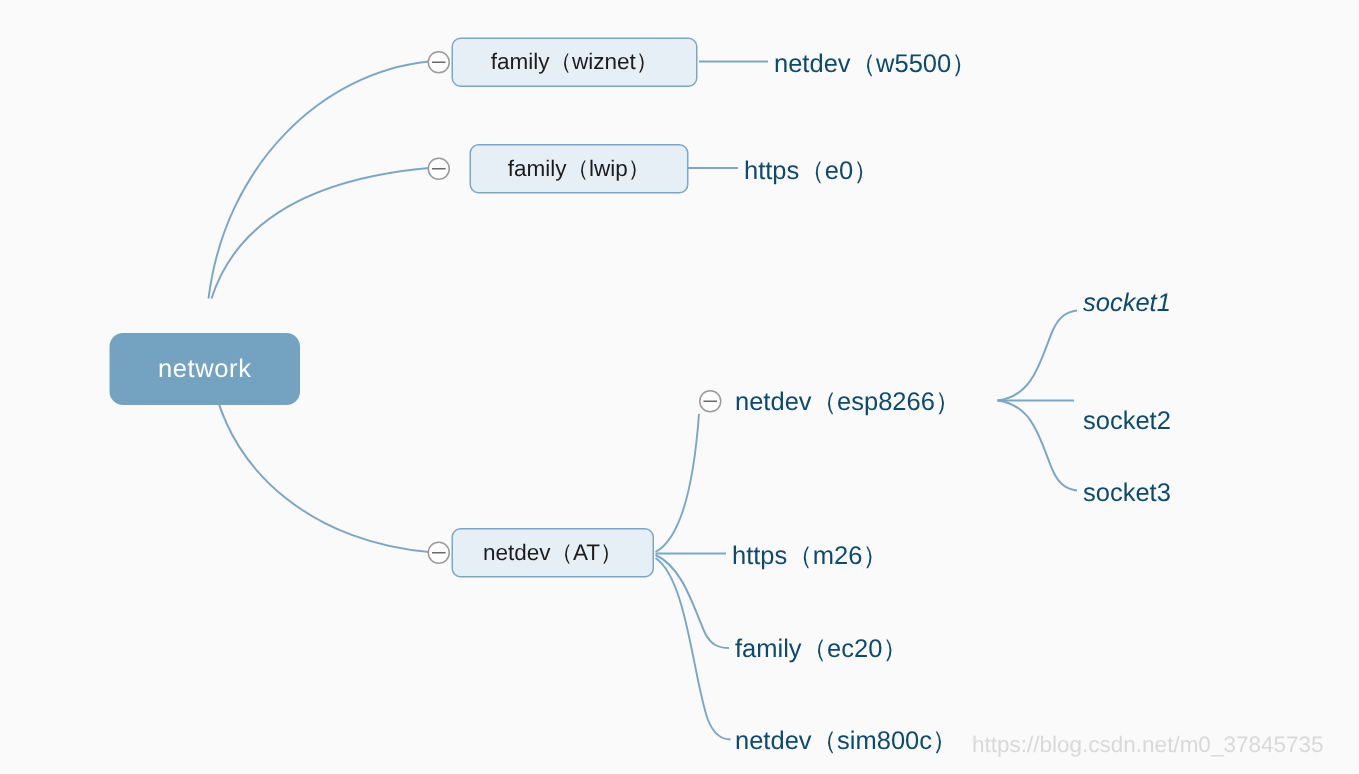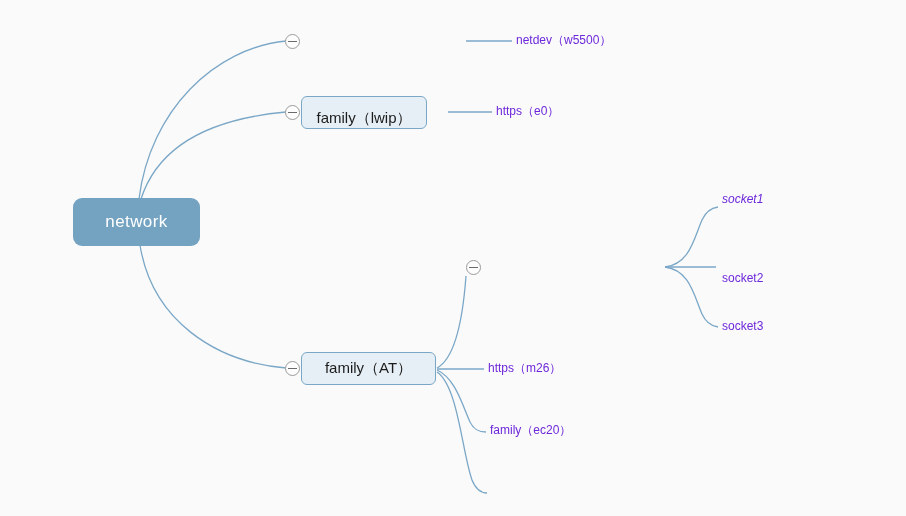--- a/index.html
+++ b/index.html
@@ -34,20 +34,21 @@
     display: flex;
     align-items: center;
     justify-content: center;
     background: #74a3c1;
     border-radius: 9px;
     color: #ffffff;
     font-size: 17px;
     letter-spacing: 0.4px;
     box-sizing: border-box;
     z-index: 5;
+    margin-top: 24px;
   }
 
   
   .box-node {
     position: absolute;
     display: flex;
     align-items: center;
     justify-content: center;
     background: #e7eff6;
     border: 1px solid #7ba7c7;
@@ -55,22 +56,22 @@
     color: #1c1c1c;
     font-size: 15px;
     box-sizing: border-box;
     white-space: nowrap;
     z-index: 5;
   }
 
   
   .text-node {
     position: absolute;
-    color: #6d28d9;
-    font-size: 12px;
+    color: #0c4a6e;
+    font-size: 17px;
     white-space: nowrap;
     line-height: 1;
     z-index: 5;
   }
 
   
   .toggle {
     position: absolute;
     width: 15px;
     height: 15px;
@@ -132,50 +133,62 @@
 
       <path d="M 665,267 C 690,270 694,296 702,314 C 706,323 711,326 718,327"></path>
     </g>
   </svg>
 
   <div class="root-node" style="left:73px; top:198px; width:127px; height:48px;">
     <span>network</span>
   </div>
 
   <div class="toggle" style="left:285px; top:34px;"></div>
+  <div class="box-node" style="left:301px; top:25px; width:164px; height:33px;">
+    <span>family（wiznet）</span>
+  </div>
   <div class="text-node" style="left:516px; top:34px;">
     <span>netdev（w5500）</span>
   </div>
 
   <div class="toggle" style="left:285px; top:105px;"></div>
-  <div class="box-node" style="left:301px; top:96px; width:126px; height:33px;align-items:flex-end;">
+  <div class="box-node" style="left:313px; top:96px; width:146px; height:33px;">
     <span>family（lwip）</span>
   </div>
   <div class="text-node" style="left:496px; top:105px;">
     <span>https（e0）</span>
   </div>
 
   <div class="toggle" style="left:285px; top:361px;"></div>
   <div class="box-node" style="left:301px; top:352px; width:135px; height:33px;">
-    <span>family（AT）</span>
+    <span>netdev（AT）</span>
   </div>
 
   <div class="toggle" style="left:466px; top:260px;"></div>
+  <div class="text-node" style="left:490px; top:259px;">
+    <span>netdev（esp8266）</span>
+  </div>
 
   <div class="text-node" style="left:722px; top:193px;font-style:italic;">
     <span>socket1</span>
   </div>
   <div class="text-node" style="left:722px; top:272px;">
     <span>socket2</span>
   </div>
   <div class="text-node" style="left:722px; top:320px;">
     <span>socket3</span>
   </div>
 
   <div class="text-node" style="left:488px; top:362px;">
     <span>https（m26）</span>
   </div>
   <div class="text-node" style="left:490px; top:424px;">
     <span>family（ec20）</span>
   </div>
+  <div class="text-node" style="left:490px; top:485px;">
+    <span>netdev（sim800c）</span>
+  </div>
 
+  <div class="watermark" style="left:648px; top:488px;">
+    <span>https://blog.csdn.net/m0_37845735</span>
+  </div>
 
 </div>
 
 </body></html>

